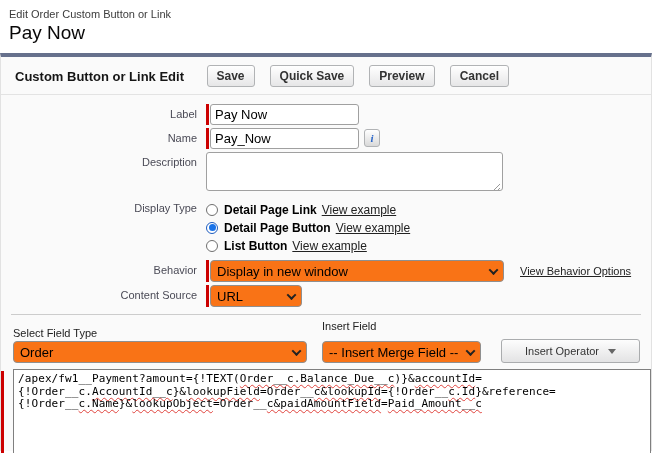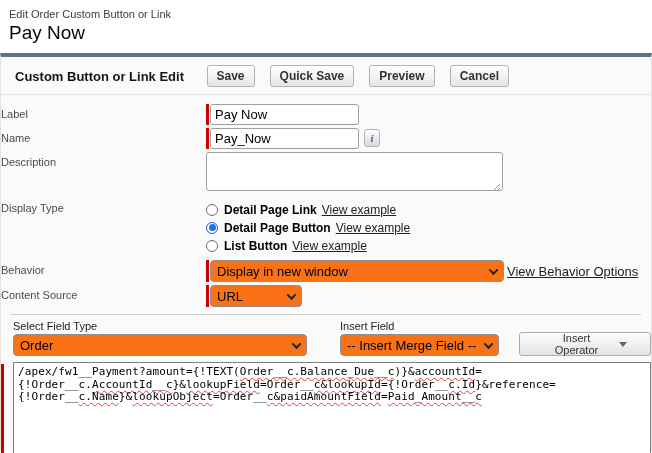--- a/index.html
+++ b/index.html
@@ -19,21 +19,21 @@
                   padding:8px 12px 7px 14px; border-bottom:1px solid #e3e3e3; }
   .panel-title { font-size:13px; font-weight:bold; color:#151515; }
   .btn-group { display:flex; gap:15px; margin-right:130px; }
   .btn { font-family:"Liberation Sans",sans-serif; font-size:12px; font-weight:bold; color:#333;
          background:linear-gradient(#ffffff,#e6e6e7); border:1px solid #b1b3b5; border-radius:3px;
          padding:3px 9px; cursor:pointer; }
 
   
   .form { padding:9px 0 0 0; }
   .frow { display:flex; align-items:flex-start; margin-bottom:3px; }
-  .flabel { width:205px; padding-right:9px; padding-top:4px;
+  .flabel { width:205px; text-align:right; padding-right:9px; padding-top:4px;
             font-size:11px; color:#4a4a56; flex:none; }
   .fval { display:flex; align-items:flex-start; }
   .req { width:3px; height:21px; background:#CC0000; flex:none; margin-right:1px; }
   input[type=text] { width:149px; height:21px; border:1px solid #a0a0a0; border-radius:3px;
                      padding:0 4px; font-family:"Liberation Sans",sans-serif; font-size:13px; color:#000; background:#fff; }
   .info-btn { width:16px; height:18px; margin-left:5px; margin-top:1px; border:1px solid #b1b3b5; border-radius:3px;
               background:linear-gradient(#ffffff,#d9d9d9); color:#2a66c9;
               font:italic bold 11px "Liberation Serif", serif; text-align:center; line-height:16px; cursor:pointer; }
   .ta-wrap { position:relative; display:inline-block; }
   textarea.desc { width:297px; height:39px; border:1px solid #a0a0a0; border-radius:3px; resize:none;
@@ -62,21 +62,21 @@
   .sel-source { width:92px; }
   .sel-order { width:294px; }
   .sel-merge { width:159px; }
 
   .divider { border-top:1px solid #cccccc; margin:7px 10px 5px 10px; }
 
   
   .editor-head { display:flex; align-items:flex-end; padding:0 0 0 12px; }
   .ecol { display:flex; flex-direction:column; }
   .elabel { font-size:11px; color:#222; margin-bottom:2px; }
-  .ecol2 { margin-left:33px; }
+  .ecol2 { margin-left:15px;gap:7px; }
   .op-btn { margin-left:20px; height:24px; display:inline-flex; align-items:center;
             background:linear-gradient(#fdfdfd,#e3e3e4); border:1px solid #aaacae; border-radius:3px;
             padding:0 23px; font-family:"Liberation Sans",sans-serif; font-size:11px; color:#333; cursor:pointer; }
   .tri-down { width:0; height:0; border-left:4px solid transparent; border-right:4px solid transparent;
               border-top:5px solid #666; margin-left:9px; }
 
   
   .formula-row { position:relative; margin-top:6px; padding-left:12px; height:140px; }
   .formula-row .reqbar { position:absolute; left:0; top:2px; width:3px; height:130px; background:#CC0000; }
   .formula { width:638px; height:136px; background:#fff; border:1px solid #7f7f7f;
@@ -157,21 +157,21 @@
       </div>
 
       <div class="frow" style="margin-top:5px;">
         <div class="flabel">Behavior</div>
         <div class="fval" style="align-items:center;">
           <span class="req" style="height:22px;"></span>
           <span class="select sel-behavior">
             <span>Display in new window</span>
             <span class="chev"></span>
           </span>
-          <a class="lnk" style="margin-left:3px; font-size:13px;">View Behavior Options</a>
+          <a class="lnk" style="margin-left:16px; font-size:11px;">View Behavior Options</a>
         </div>
       </div>
 
       <div class="frow">
         <div class="flabel">Content Source</div>
         <div class="fval" style="align-items:center;">
           <span class="req" style="height:22px;"></span>
           <span class="select sel-source">
             <span>URL</span>
             <span class="chev"></span>

